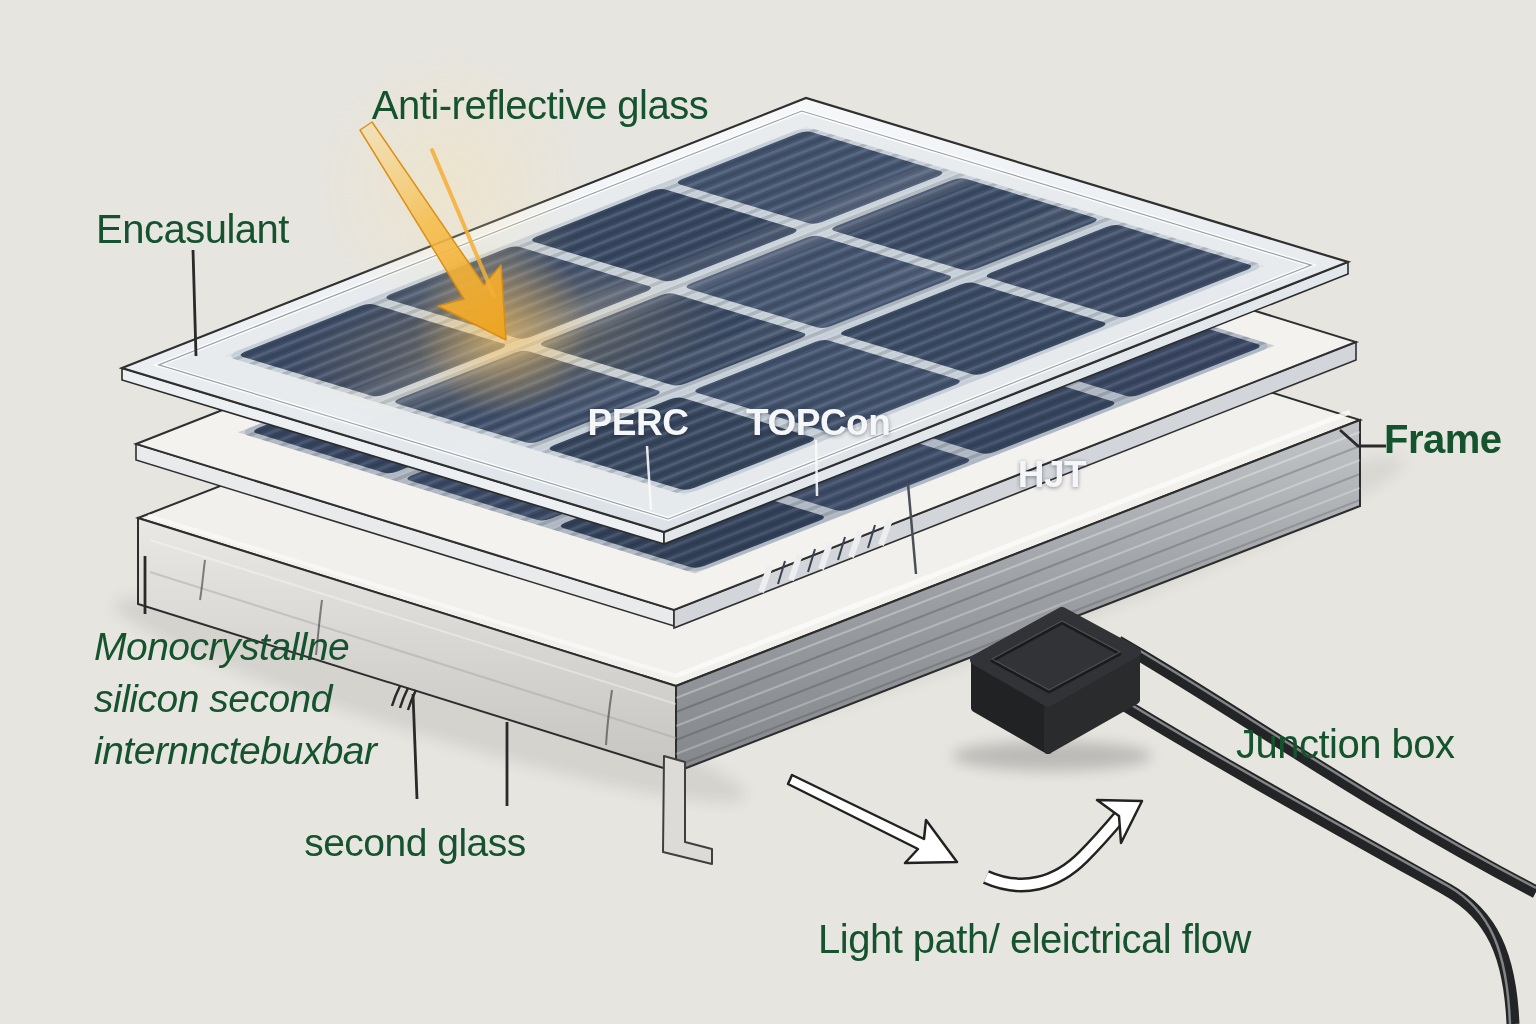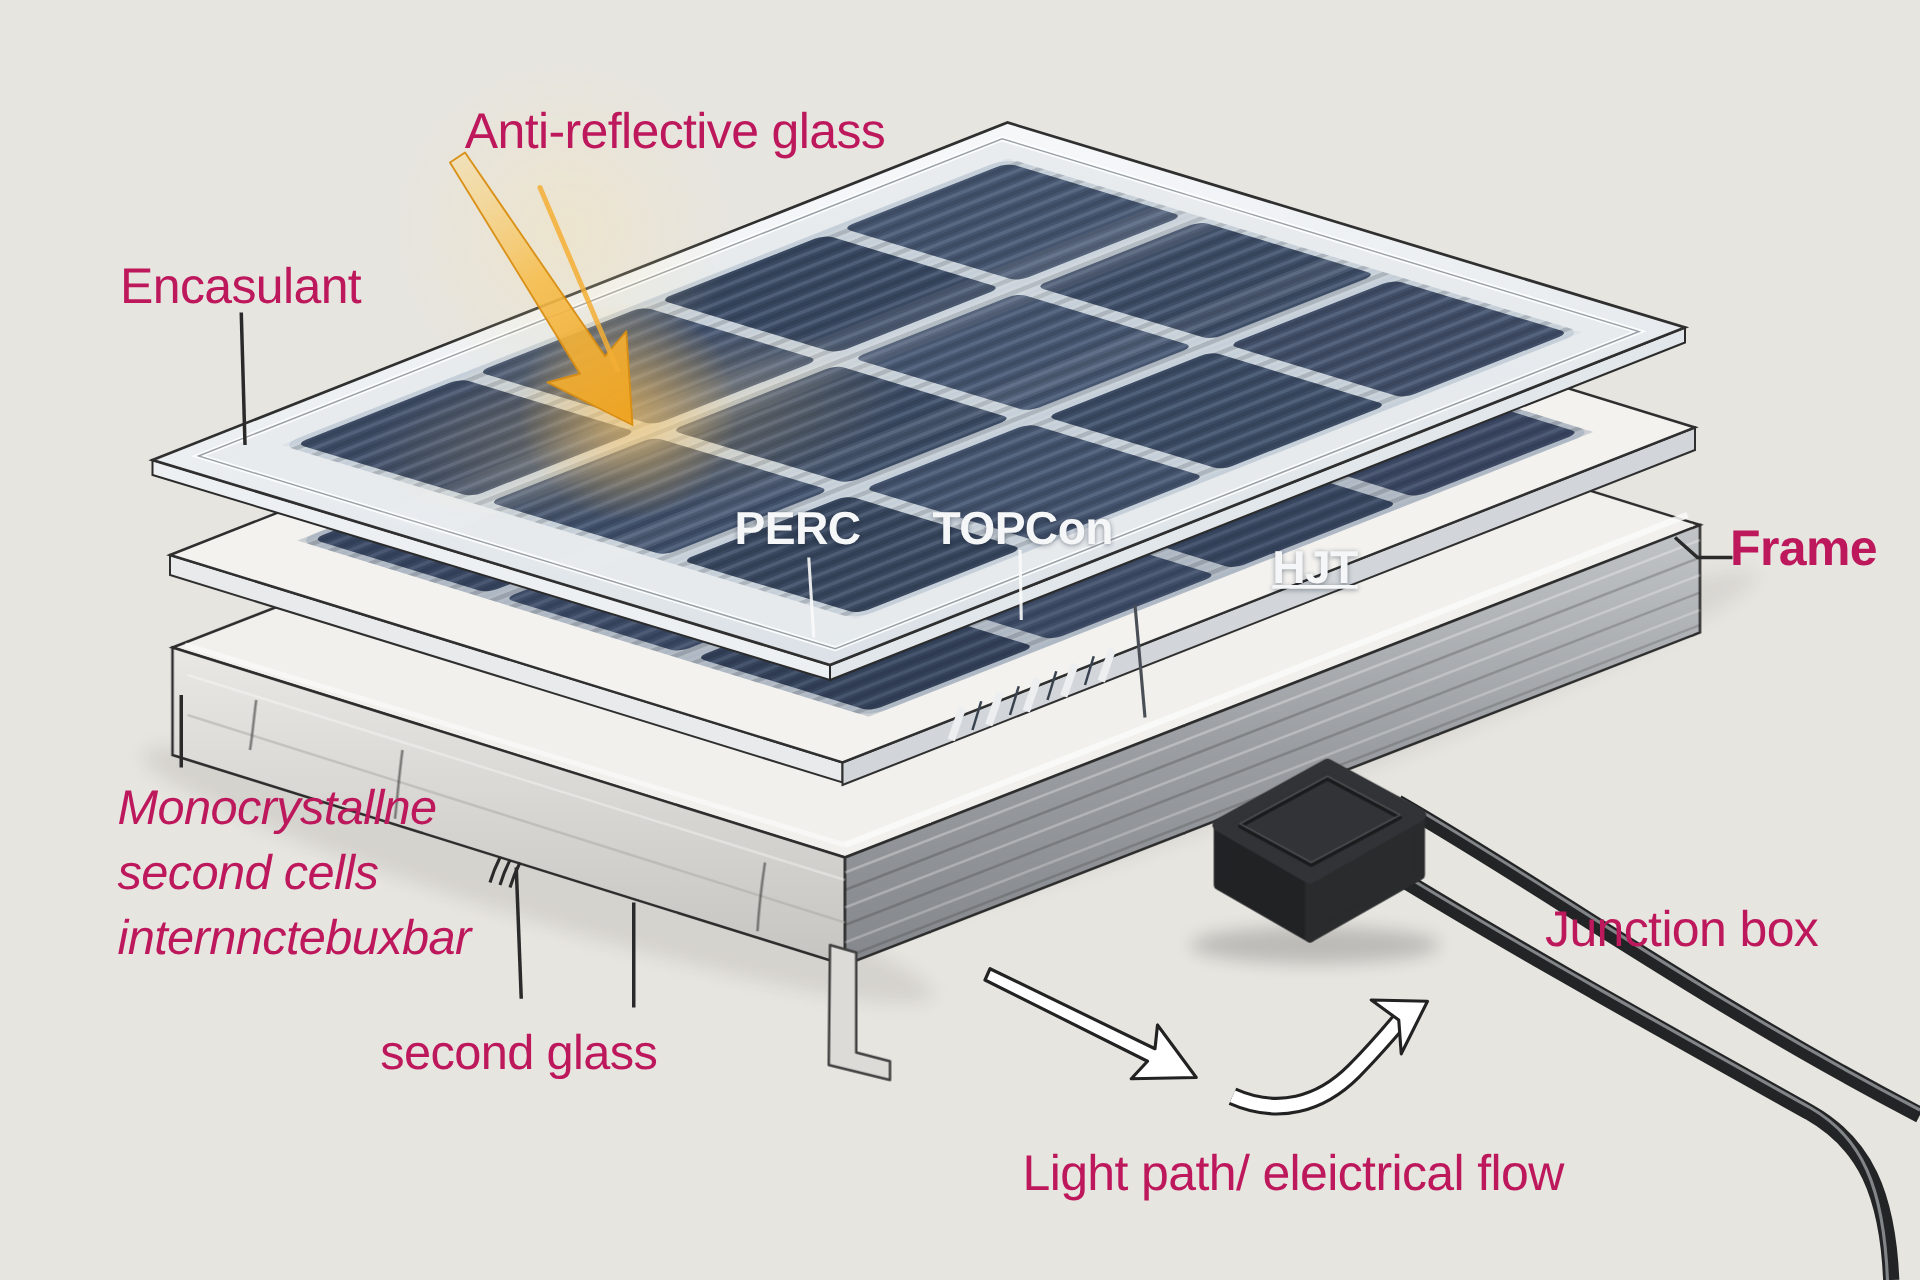--- a/index.html
+++ b/index.html
@@ -4,21 +4,21 @@
 <style>
   html,body{margin:0;padding:0;background:#cfcecb;}
   #stage{
     position:relative;width:1536px;height:1024px;overflow:hidden;
     background:radial-gradient(ellipse at 55% 25%, #edece8 0%, #e7e5e0 55%, #dedddax 100%);
     background-color:#e7e5e0;
     font-family:"Liberation Sans","DejaVu Sans",sans-serif;
   }
   #scene{position:absolute;inset:0;}
   .lbl{
-    position:absolute;color:#be185d;font-size:40px;line-height:1.18;
+    position:absolute;color:#14532d;font-size:40px;line-height:1.18;
     white-space:nowrap;letter-spacing:-0.5px;
   }
   .lbl.center{text-align:center;}
   .lbl.onpanel{
     color:#f5f6f7;font-weight:700;font-size:37px;
     text-shadow:0 1px 4px rgba(15,25,45,.45);
   }
   .lbl .ln{display:block;}
 </style>
 </head>
@@ -204,27 +204,27 @@
 </svg>
 
 <div class="lbl center" style="left:352px;top:82px;width:376px;">Anti-reflective glass</div>
 
 <div class="lbl" style="left:96px;top:206px;">Encasulant</div>
 
 <div class="lbl onpanel center" style="left:578px;top:401px;width:120px;">PERC</div>
 
 <div class="lbl onpanel center" style="left:746px;top:401px;width:140px;">TOPCon</div>
 
-<div class="lbl onpanel center" style="left:1008px;top:432px;width:88px;text-decoration:underline;">HJT</div>
+<div class="lbl onpanel center" style="left:1008px;top:453px;width:88px;">HJT</div>
 
 <div class="lbl" style="left:1384px;top:416px;font-weight:bold;">Frame</div>
 
 <div class="lbl" style="left:94px;top:621px;font-size:39px;line-height:52px;font-style:italic;">
   <span class="ln">Monocrystallne</span>
-  <span class="ln">second cells</span>
+  <span class="ln">silicon second</span>
   <span class="ln">internnctebuxbar</span>
 </div>
 
 <div class="lbl center" style="left:258px;top:817px;width:314px;font-size:39px;line-height:51px;">
   <span class="ln">second glass</span>
 </div>
 
 <div class="lbl" style="left:1236px;top:700px;margin-top:21px;">Junction box</div>
 
 <div class="lbl" style="left:818px;top:916px;">Light path/ eleictrical flow</div>

